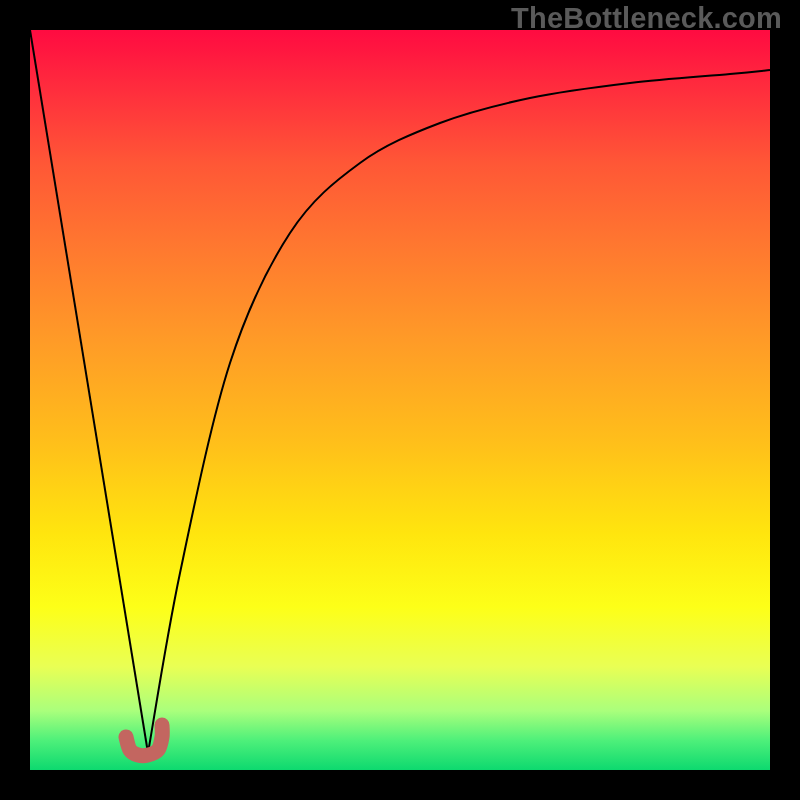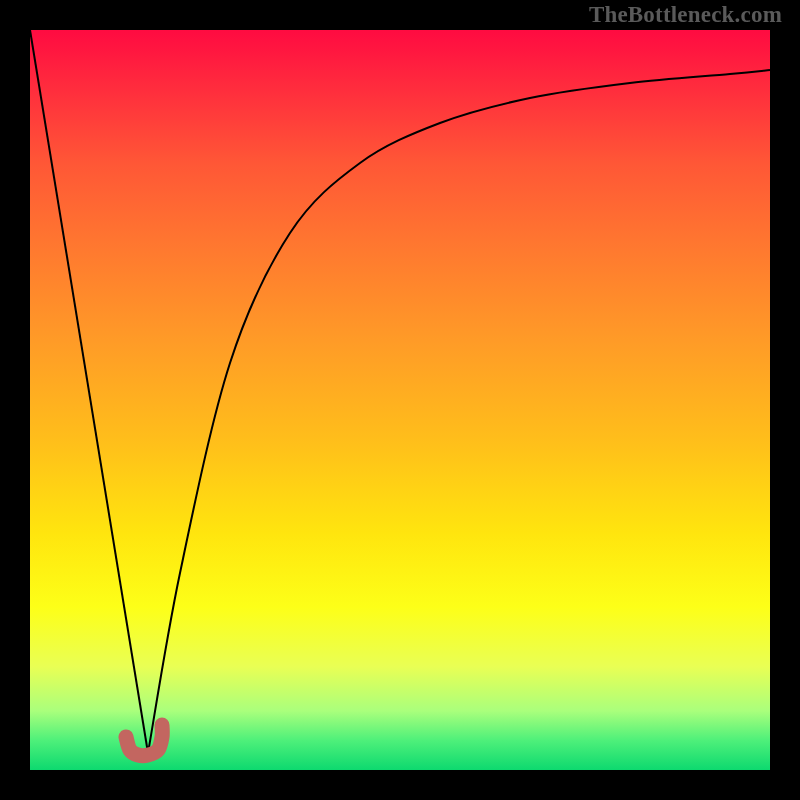--- a/index.html
+++ b/index.html
@@ -29,22 +29,22 @@
       #aaff7c 92%,
       #4ef07a 96%,
       #0dd96f 100%
     );
   }
   .watermark {
     position: absolute;
     top: 2px;
     right: 18px;
     color: #5a5a5a;
-    font-family: Liberation Serif, serif;
-    font-size: 23px;
+    font-family: Liberation Sans, sans-serif;
+    font-size: 29px;
     font-weight: 600;
     letter-spacing: 0.2px;
   }
   svg.curves {
     position: absolute;
     left: 0;
     top: 0;
     width: 740px;
     height: 740px;
   }

